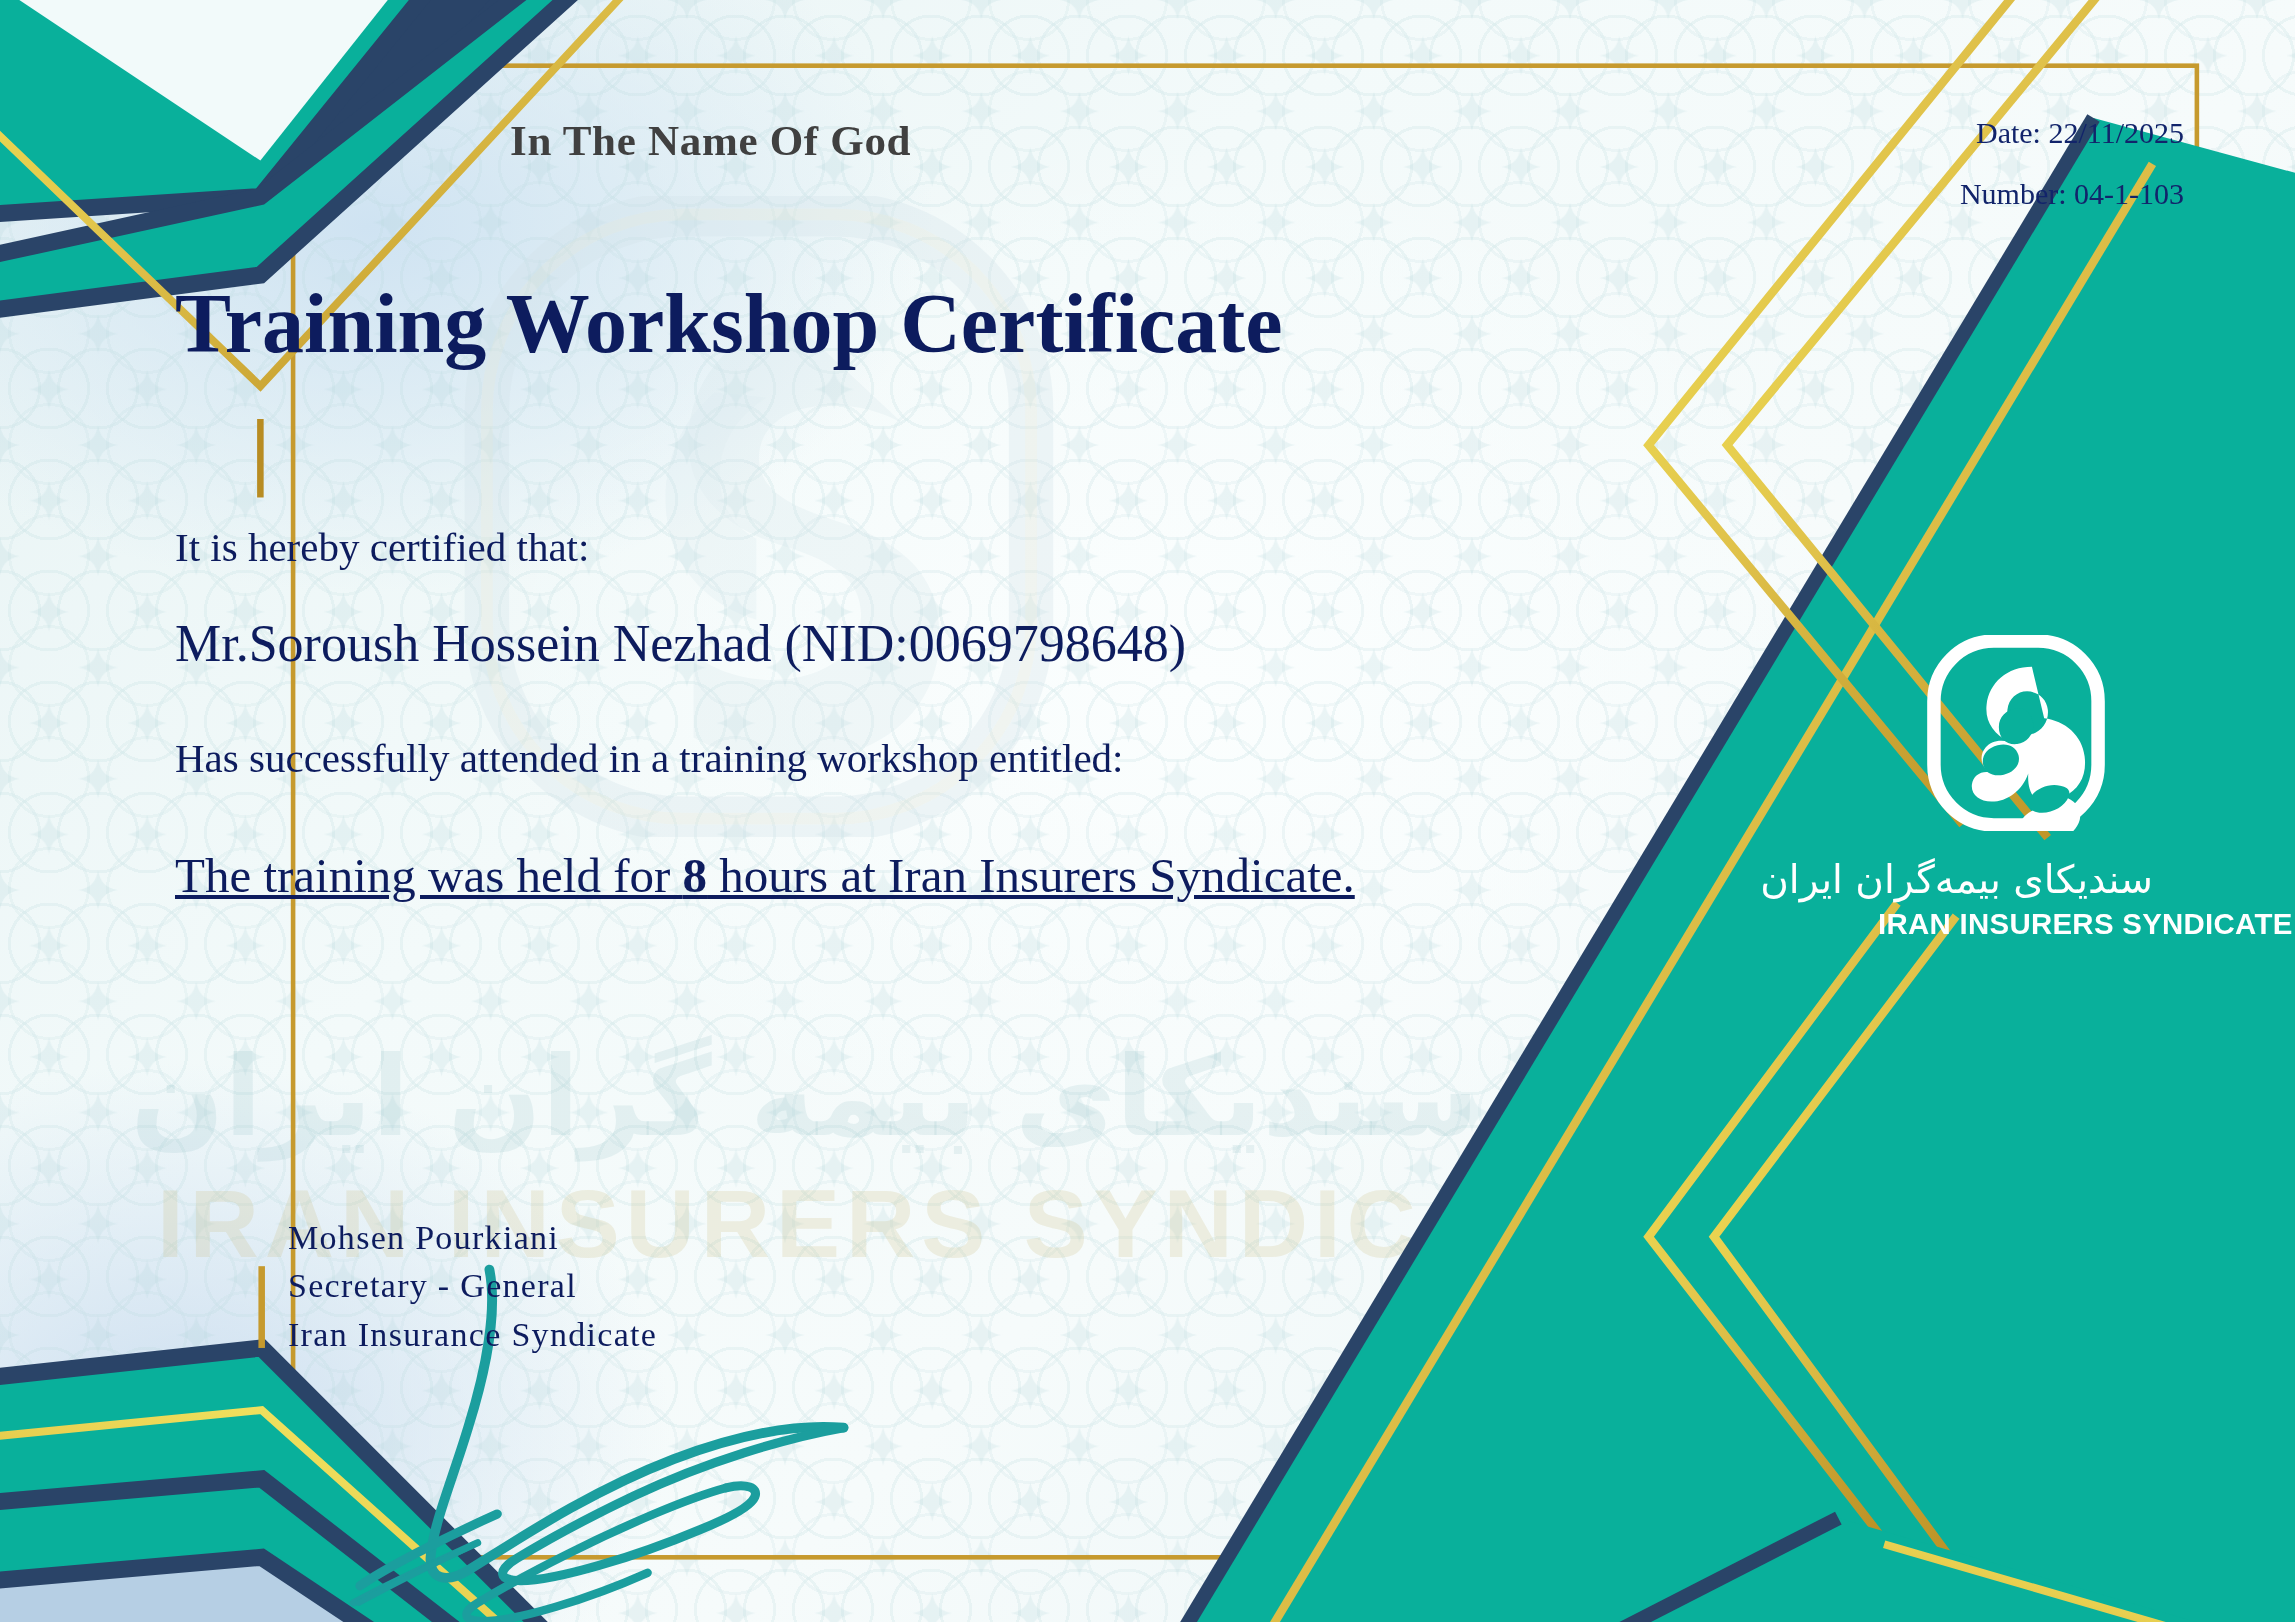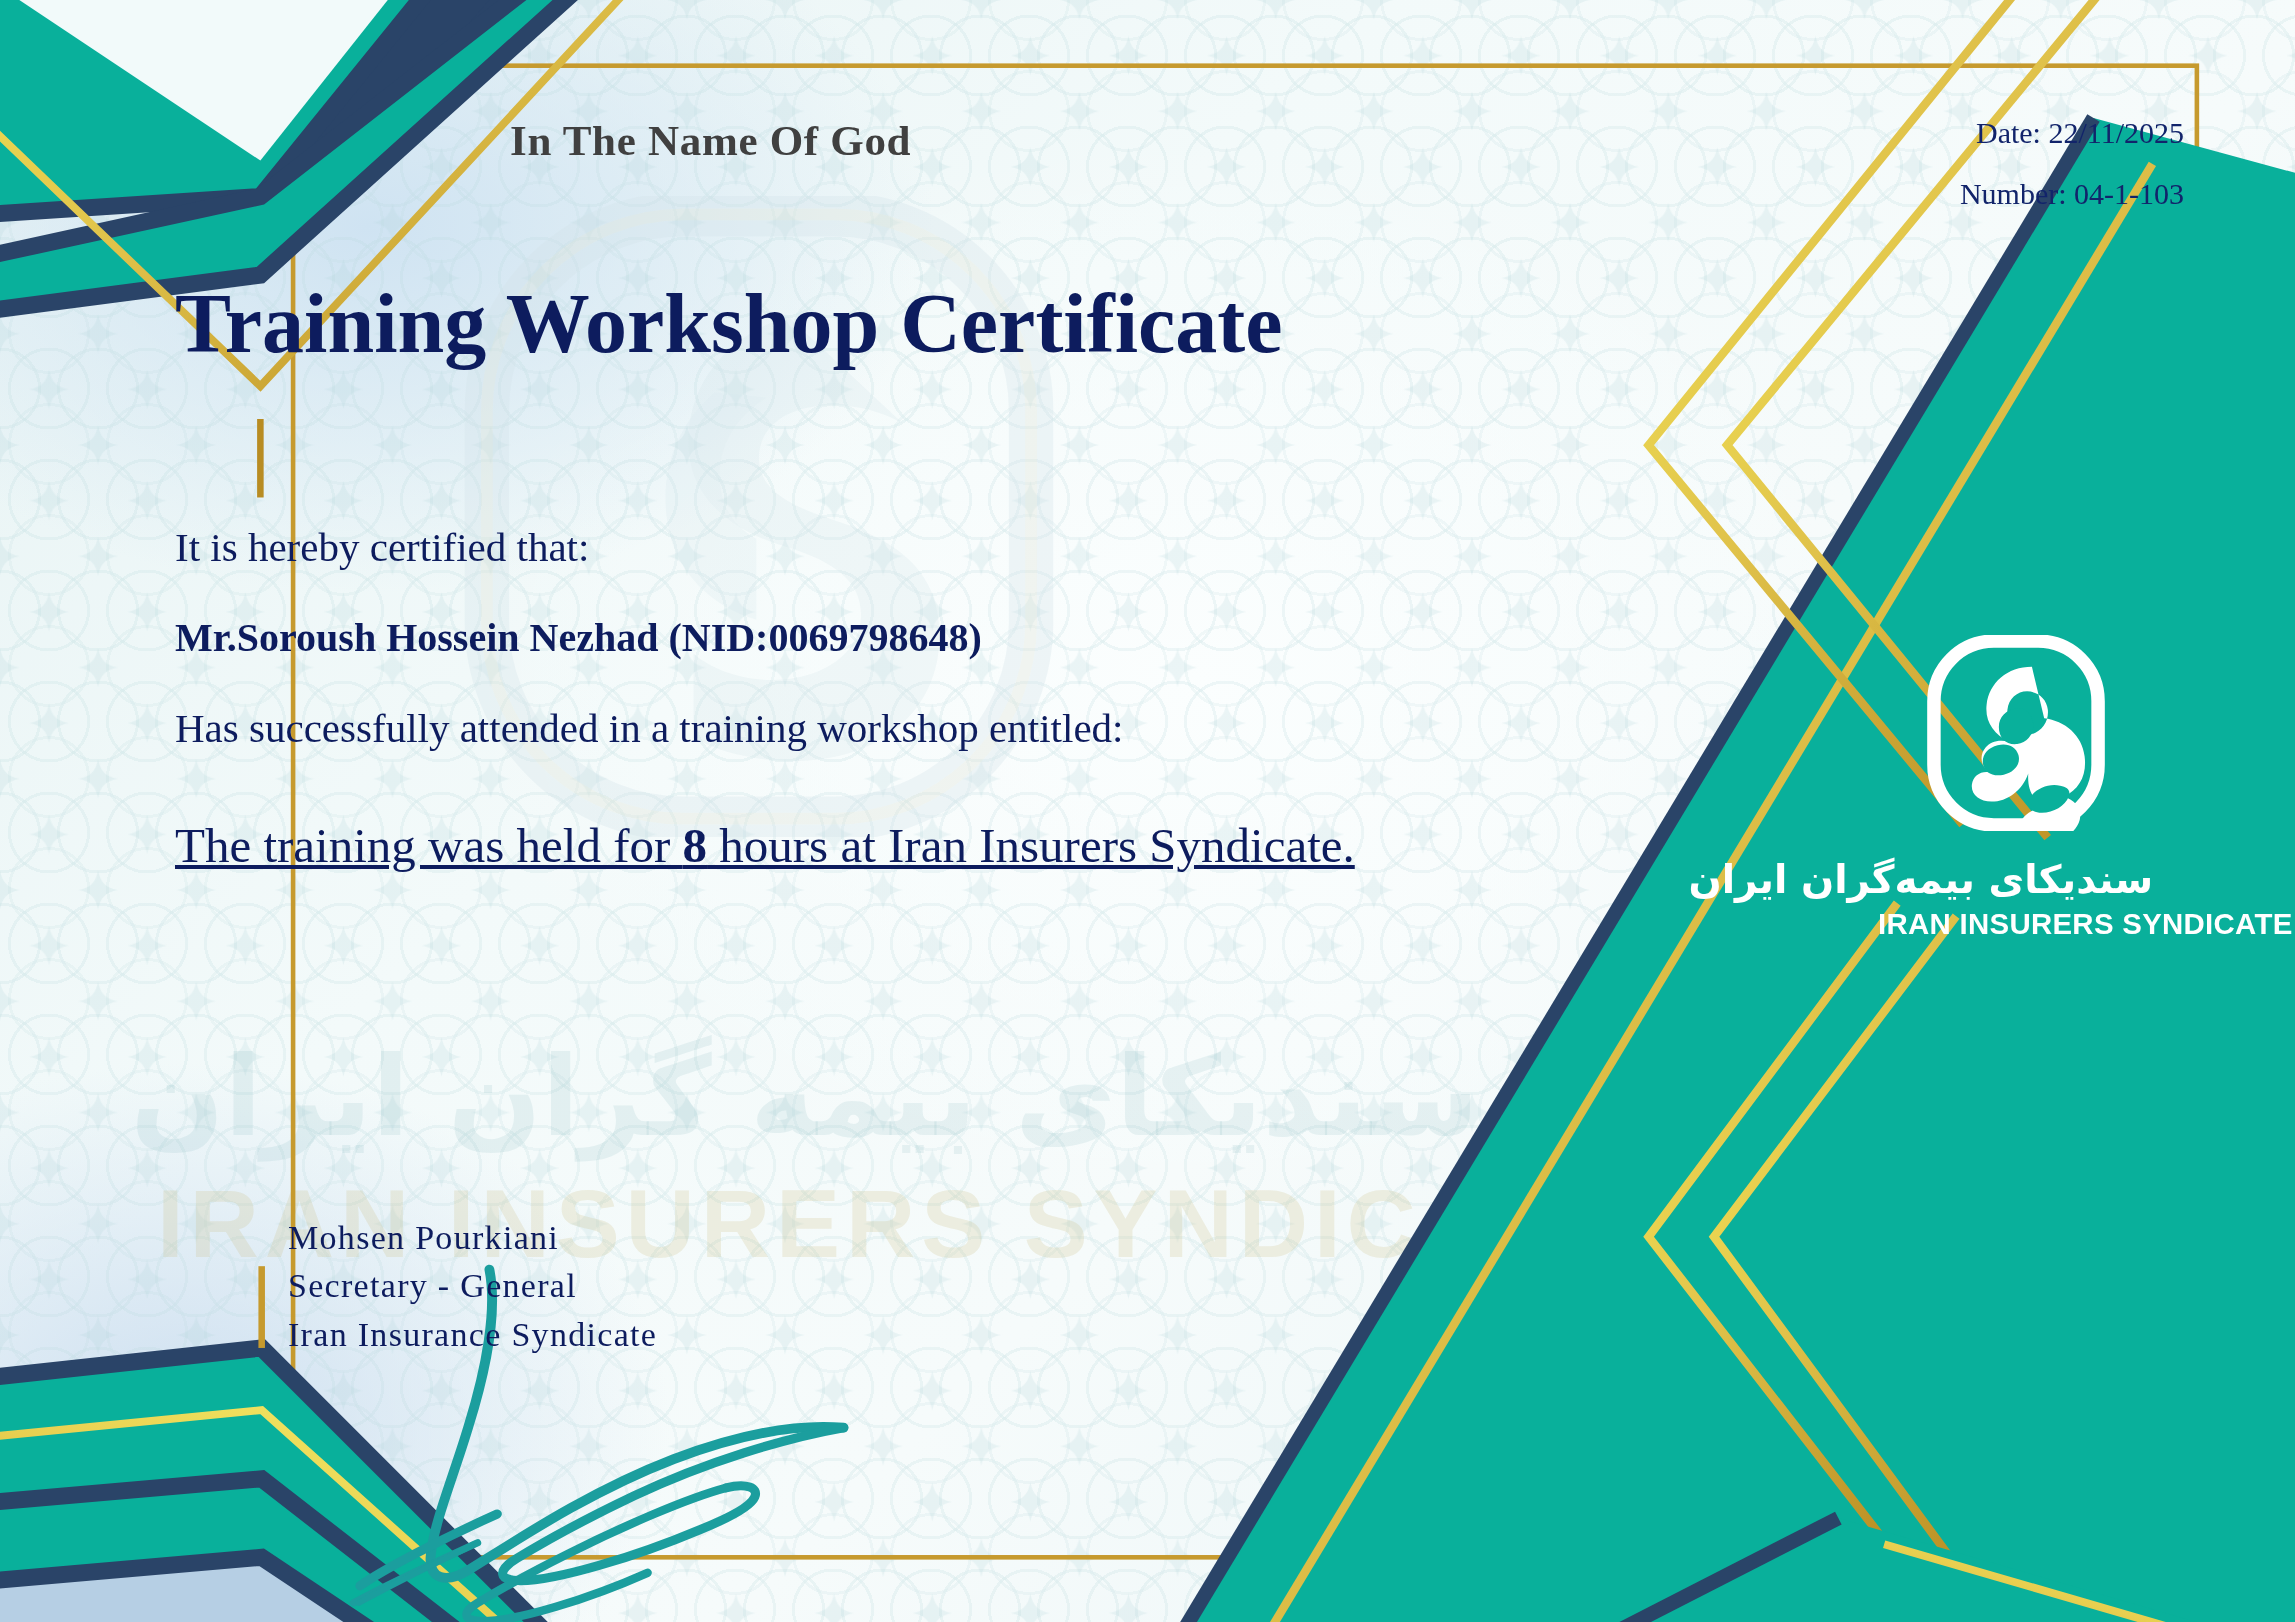--- a/index.html
+++ b/index.html
@@ -115,21 +115,21 @@
     font-size: 84px;
     font-weight: 700;
     color: #0d1c5e;
     letter-spacing: 0px;
     white-space: nowrap;
   }
 
   .body { position: absolute; left: 175px; top: 523px; width: 1302px; }
   .line { color: #0d1c5e; white-space: nowrap; }
   .l-intro   { font-size: 41px; margin-bottom: 43px; }
-  .l-name    { font-size: 40px; font-weight: 700; margin-bottom: 43px; }
+  .l-name    { font-size: 52px; font-weight: 400; margin-bottom: 61px; }
   .l-attend  { font-size: 41px; margin-bottom: 65px; }
   .l-course  {
     font-size: 44px; font-weight: 700;
     text-align: justify; text-align-last: justify;
     white-space: normal; line-height: 1.50;
     width: 1276px;
   }
   .l-hours   { font-size: 49px; margin-top: 35px; text-decoration: underline; }
   .l-hours b { font-weight: 700; }
 
@@ -157,21 +157,21 @@
     left: 1878px; top: 635px;
     width: 275px; text-align: center;
   }
   .emblem-mark { width: 196px; height: 196px; margin: 0 auto; }
   .emblem-mark svg { width:100%; height:100%; display:block; }
   .emblem-fa {
     font-family: "DejaVu Sans", sans-serif;
     direction: rtl;
     color: #ffffff;
     font-size: 39px;
-    font-weight: 700;
+    font-weight: 400;
     margin-top: 27.5px;
     white-space: nowrap;
     line-height: 1.1;
   }
   .emblem-en {
     font-family: "Liberation Sans", sans-serif;
     color: #ffffff;
     font-size: 29.4px;
     font-weight: 700;
     letter-spacing: 0.3px;

